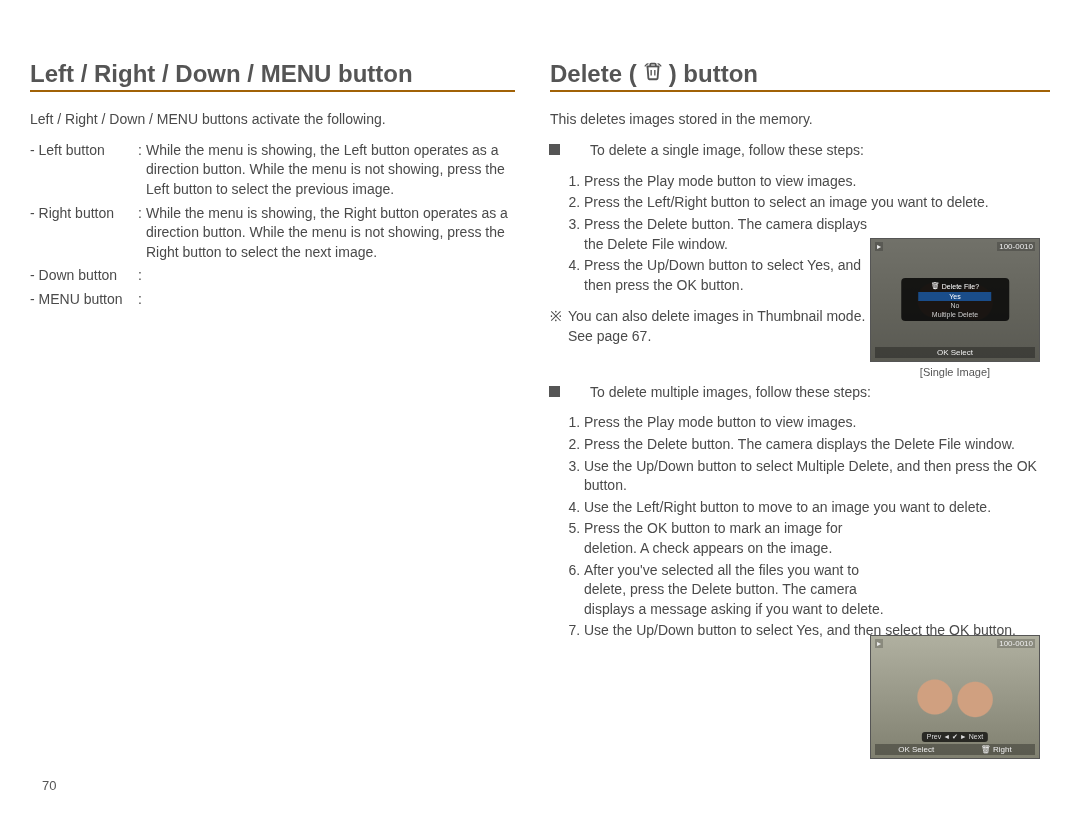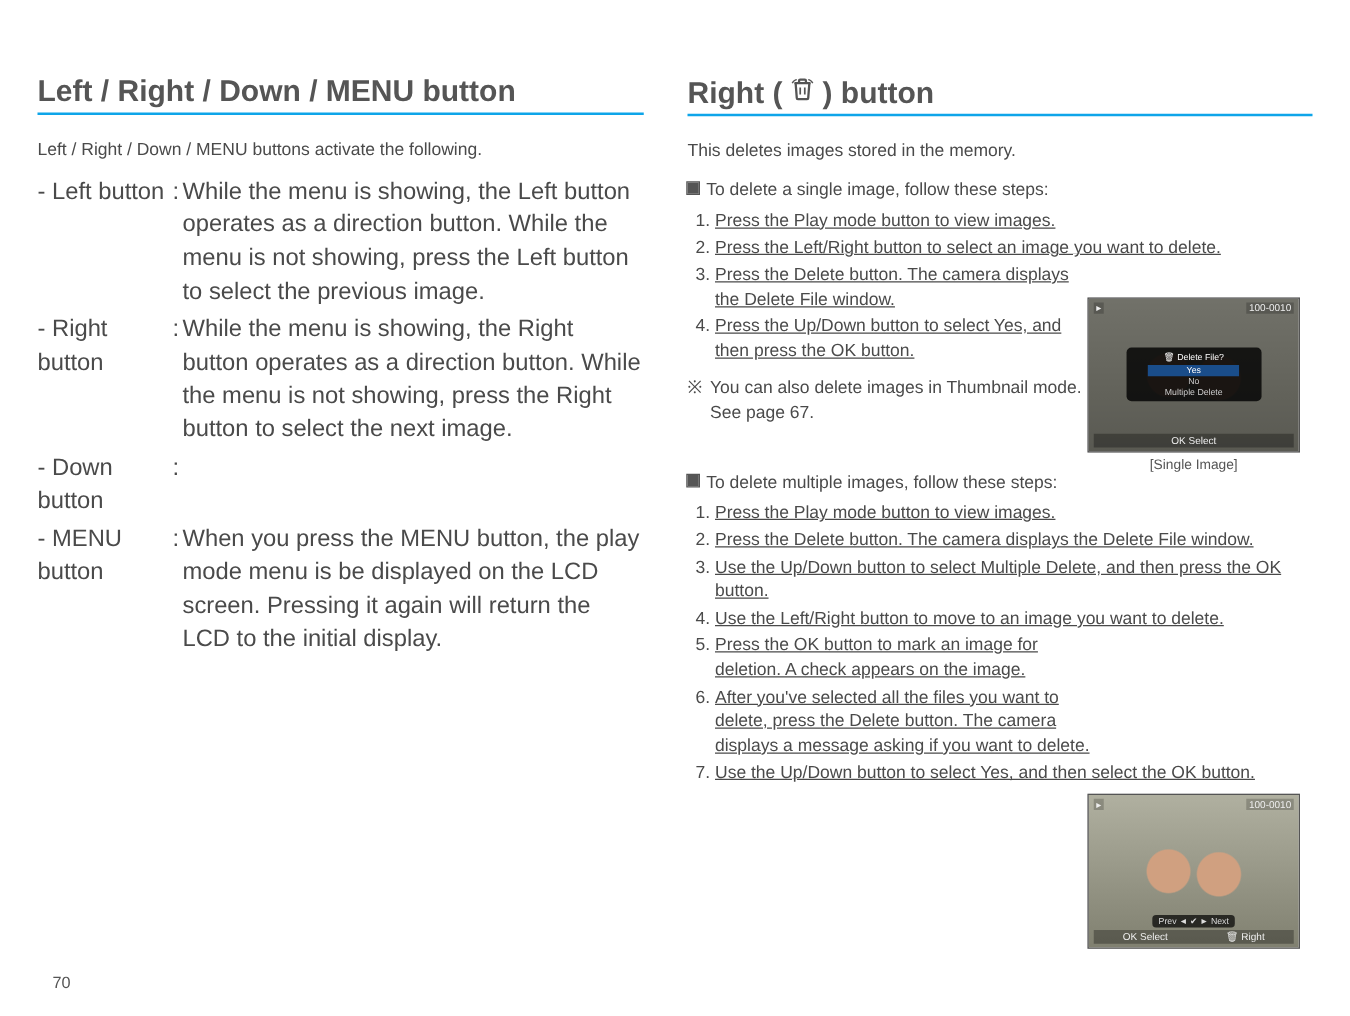--- a/index.html
+++ b/index.html
@@ -25,70 +25,70 @@
     position: relative;
   }
   .col-left { padding-right: 25px; }
   .col-right { padding-left: 10px; }
 
   h2.section {
     font-size: 24px;
     font-weight: bold;
     color: #555;
     margin: 0 0 6px 0;
-    border-bottom: 2px solid #0ea5e9;
+    border-bottom: 2px solid #a16207;
     padding-bottom: 2px;
     display: flex;
     align-items: center;
   }
   .trash-icon {
     display: inline-block;
     margin: 0 5px;
   }
   .trash-icon svg { width: 22px; height: 22px; }
 
   .intro {
     font-size: 14px;
     margin: 18px 0 12px 0;
     line-height: 1.35;
   }
 
-  .defs { font-size: 19px; line-height: 1.4; }
+  .defs { font-size: 14px; line-height: 1.4; }
   .def {
     display: flex;
     margin-bottom: 4px;
   }
   .def .term {
     width: 108px;
     flex: 0 0 108px;
   }
   .def .colon { width: 8px; flex: 0 0 8px; }
   .def .desc { flex: 1; }
 
   .subhead {
     font-size: 14px;
     display: flex;
     align-items: flex-start;
     margin: 10px 0 6px 0;
     line-height: 1.35;
+    gap: 25px;
   }
   .subhead .sq {
     width: 9px; height: 9px;
     background: #555;
     flex: 0 0 9px;
     margin: 4px 6px 0 0;
     outline: 1px solid #555;
   }
   ol.steps {
     list-style: decimal;
     font-size: 14px;
     line-height: 1.4;
     padding-left: 22px;
-    margin: 0;
-    text-decoration: underline;
+    margin: 12px;
   }
   ol.steps li { margin-bottom: 2px; }
 
   .note {
     font-size: 14px;
     line-height: 1.4;
     display: flex;
     margin-top: 10px;
   }
   .note .sym { width: 18px; flex: 0 0 18px; }
@@ -221,30 +221,29 @@
         <div class="colon">:</div>
         <div class="desc">While the menu is showing, the Right button operates as a direction button. While the menu is not showing, press the Right button to select the next image.</div>
       </div>
       <div class="def">
         <div class="term">- Down button</div>
         <div class="colon">:</div>
       </div>
       <div class="def">
         <div class="term">- MENU button</div>
         <div class="colon">:</div>
-        <div class="desc">When you press the MENU button, the play mode menu is be displayed on the LCD screen. Pressing it again will return the LCD to the initial display.</div>
       </div>
     </div>
 
     <div class="pagenum">70</div>
   </div>
 
   <div class="col col-right">
     <h2 class="section">
-      <span>Right (</span>
+      <span>Delete (</span>
       <span class="trash-icon">
         <svg viewBox="0 0 24 24" fill="none" stroke="#555" stroke-width="2">
           <path d="M5 7h14"></path>
             <path d="M9 7V5a1 1 0 0 1 1-1h4a1 1 0 0 1 1 1v2"></path>
           <path d="M6 7l1 13a1 1 0 0 0 1 1h8a1 1 0 0 0 1-1l1-13"></path>
           <path d="M10 11v6M14 11v6" stroke-width="1.5"></path>
           <path d="M3 7c2-3 4-3 4-3M17 4s2 0 4 3" stroke-width="1.2"></path>
         </svg>
       </span>
       <span>) button</span>

